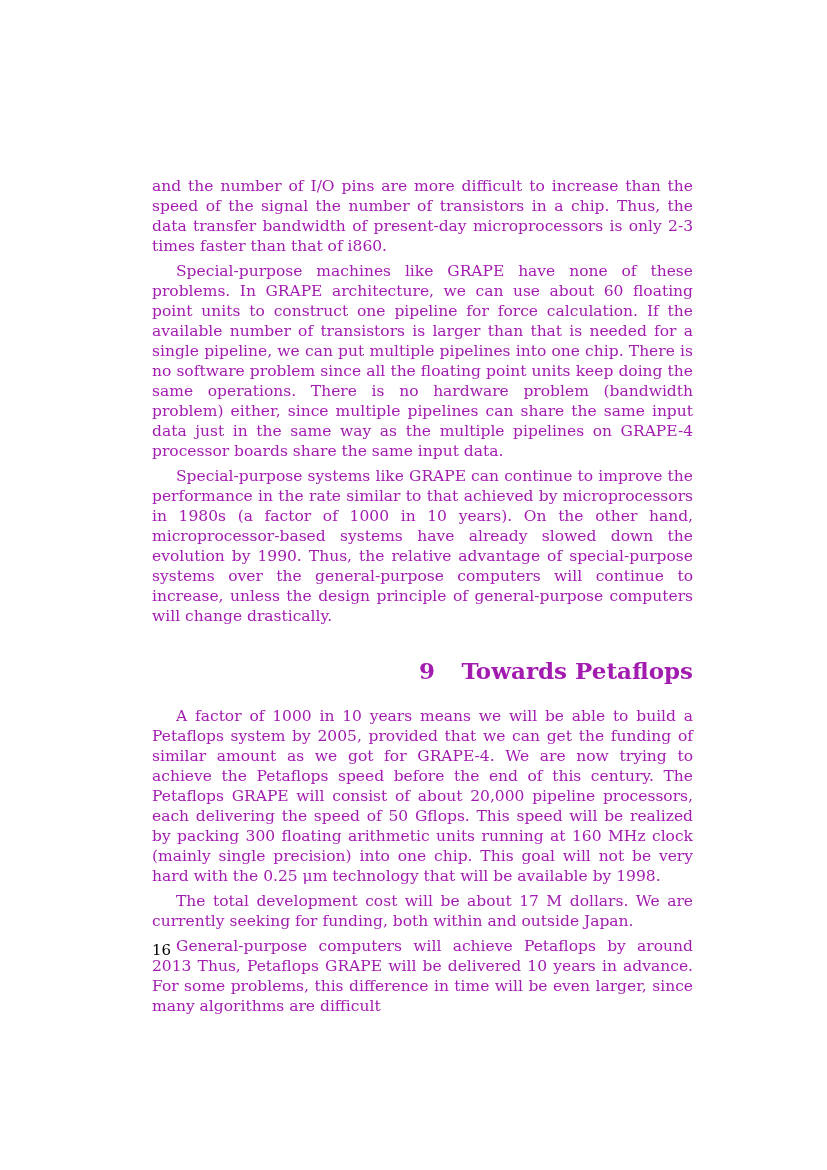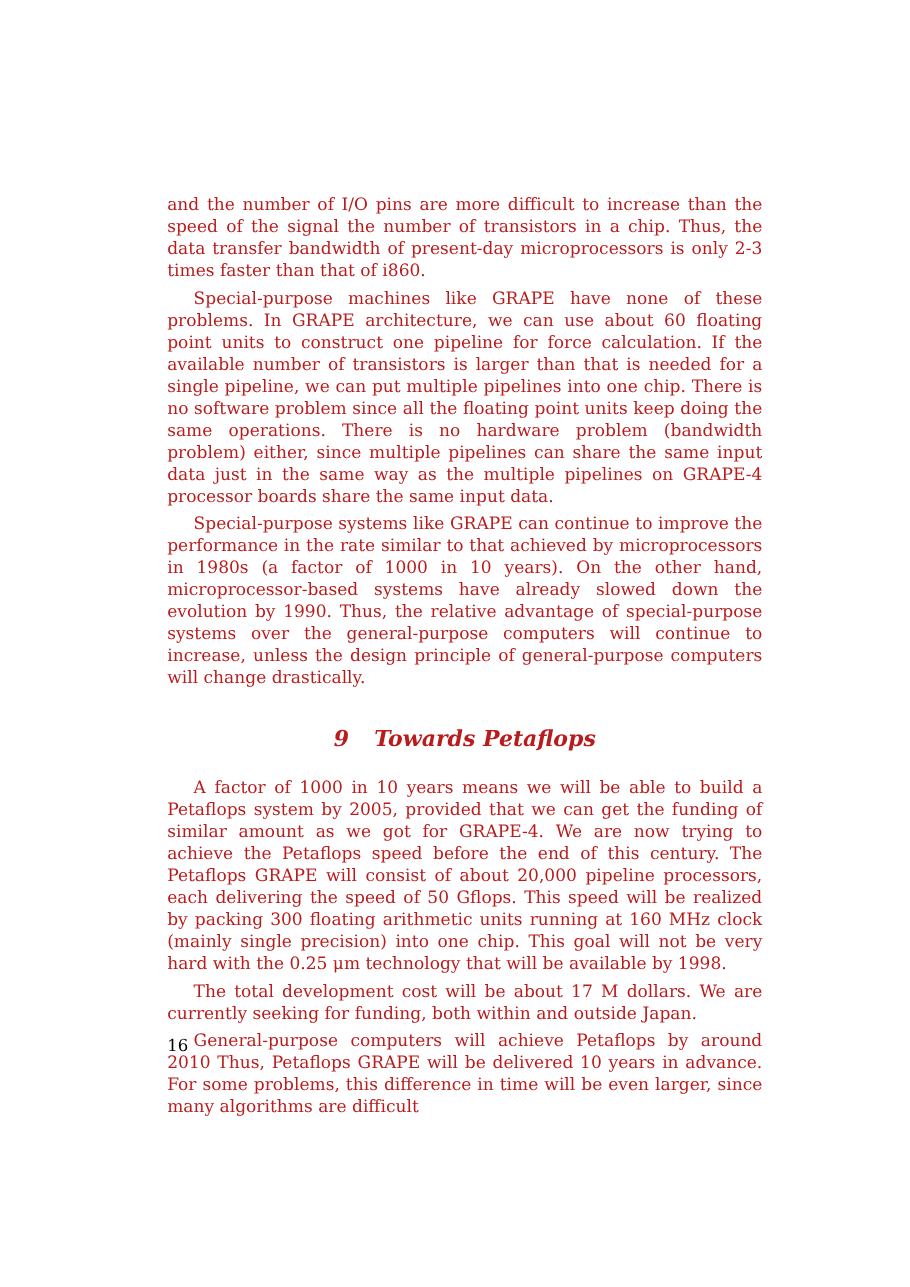--- a/index.html
+++ b/index.html
@@ -18,37 +18,36 @@
       overflow: hidden;
     }
     .text-block {
       position: absolute;
       left: 152px;
       top: 176px;
       width: 541px;
       font-size: 15.5px;
       line-height: 20px;
       text-align: justify;
-      color: #b91c1c;
+      color: #a21caf;
     }
     .text-block p {
       margin: 0 0 5px 0;
     }
     .text-block p.indent {
       text-indent: 24px;
     }
     .section-heading {
       margin: 32px 0 22px 0;
-      font-size: 20px;
+      font-size: 23px;
       line-height: 26px;
       font-weight: bold;
-      text-align: center;
+      text-align: right;
       text-indent: 0;
       font-family: "DejaVu Serif", serif;
-      font-style: italic;
     }
     .section-heading .sec-num {
       margin-right: 1.15em;
     }
     .page-number {
       position: absolute;
       left: 152px;
       top: 941px;
       width: 541px;
       text-align: left;
@@ -65,17 +64,17 @@
     <p>and the number of I/O pins are more difficult to increase than the speed of the signal the number of transistors in a chip. Thus, the data transfer bandwidth of present-day microprocessors is only 2-3 times faster than that of i860.</p>
     <p class="indent">Special-purpose machines like GRAPE have none of these problems. In GRAPE architecture, we can use about 60 floating point units to construct one pipeline for force calculation. If the available number of transistors is larger than that is needed for a single pipeline, we can put multiple pipelines into one chip. There is no software problem since all the floating point units keep doing the same operations. There is no hardware problem (bandwidth problem) either, since multiple pipelines can share the same input data just in the same way as the multiple pipelines on GRAPE-4 processor boards share the same input data.</p>
     <p class="indent">Special-purpose systems like GRAPE can continue to improve the performance in the rate similar to that achieved by microprocessors in 1980s (a factor of 1000 in 10 years). On the other hand, microprocessor-based systems have already slowed down the evolution by 1990. Thus, the relative advantage of special-purpose systems over the general-purpose computers will continue to increase, unless the design principle of general-purpose computers will change drastically.</p>
 
     <h2 class="section-heading">
       <span class="sec-num">9</span><span class="sec-title">Towards Petaflops</span>
     </h2>
 
     <p class="indent">A factor of 1000 in 10 years means we will be able to build a Petaflops system by 2005, provided that we can get the funding of similar amount as we got for GRAPE-4. We are now trying to achieve the Petaflops speed before the end of this century. The Petaflops GRAPE will consist of about 20,000 pipeline processors, each delivering the speed of 50 Gflops. This speed will be realized by packing 300 floating arithmetic units running at 160 MHz clock (mainly single precision) into one chip. This goal will not be very hard with the 0.25 μm technology that will be available by 1998.</p>
     <p class="indent">The total development cost will be about 17 M dollars. We are currently seeking for funding, both within and outside Japan.</p>
-    <p class="indent">General-purpose computers will achieve Petaflops by around 2010 Thus, Petaflops GRAPE will be delivered 10 years in advance. For some problems, this difference in time will be even larger, since many algorithms are difficult</p>
+    <p class="indent">General-purpose computers will achieve Petaflops by around 2013 Thus, Petaflops GRAPE will be delivered 10 years in advance. For some problems, this difference in time will be even larger, since many algorithms are difficult</p>
   </div>
 
   <div class="page-number">16</div>
 </div>
 
 </body></html>

